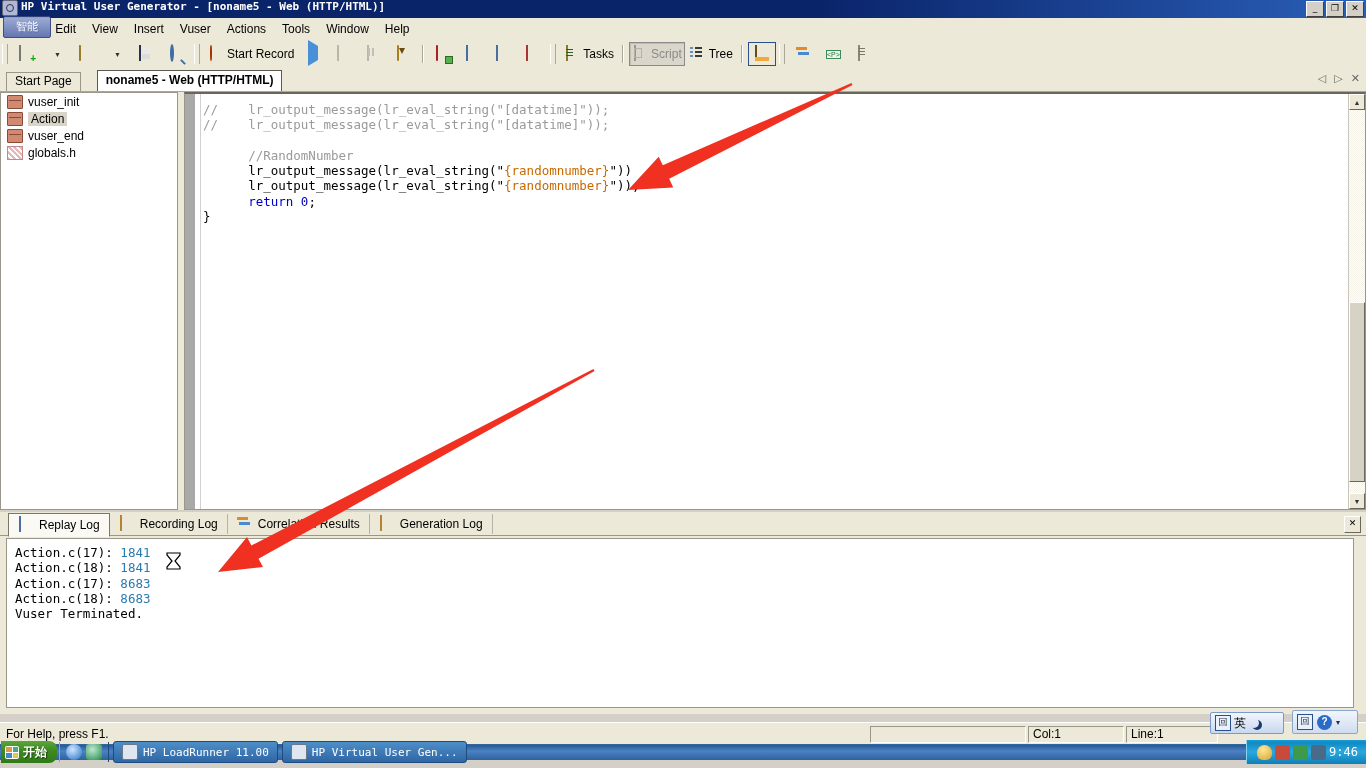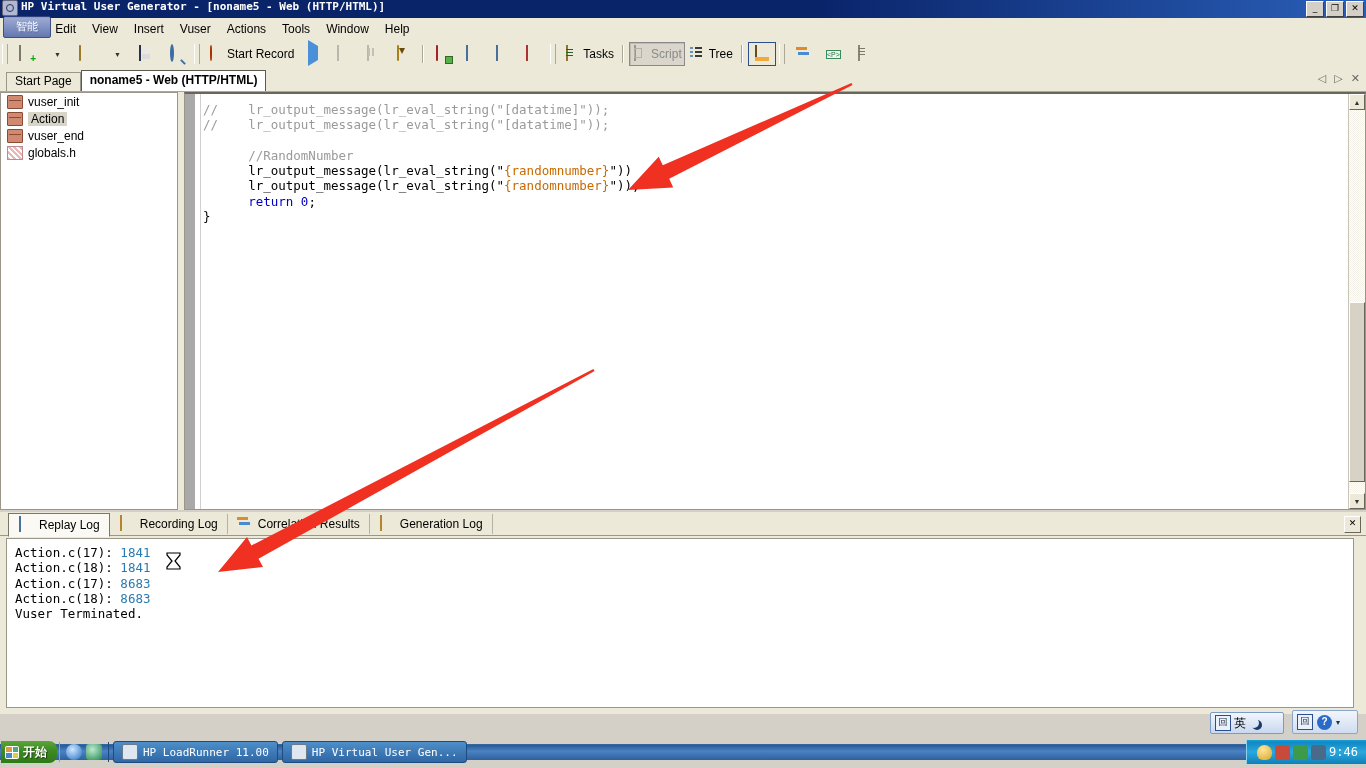--- a/index.html
+++ b/index.html
@@ -132,21 +132,21 @@
   .ic-list2:after{content:"";position:absolute;left:2px;top:2px;width:7px;height:1px;
      background:#7a7a6a;box-shadow:0 3px 0 #7a7a6a,0 6px 0 #7a7a6a;}
 
   
   .doctabs{
     position:absolute;left:0;top:68px;width:1366px;height:24px;
     background:#ece9d8;border-bottom:1px solid #aca899;
     display:flex;align-items:flex-end;padding-left:6px;box-sizing:border-box;
   }
   .dtab{
-    height:18px;line-height:17px;padding:0 8px;margin-right:0;
+    height:18px;line-height:17px;padding:0 8px;margin-right:16px;
     background:#ece9d8;border:1px solid #9a968a;border-bottom:none;
     font-size:12px;color:#000;cursor:default;white-space:nowrap;
   }
   .dtab.active{background:#fff;font-weight:bold;height:20px;line-height:19px;
     border-color:#5a5a50;}
   .dtab-nav{position:absolute;right:6px;top:4px;display:flex;gap:8px;
      align-items:center;color:#666;font-size:11px;}
   .dtab-nav span{cursor:default;}
 
   
@@ -471,20 +471,26 @@
     </div>
     <div class="logbody" id="log-body">
         <div class="logrow"><span>Action.c(17): </span><span class="logval">1841</span></div>
         <div class="logrow"><span>Action.c(18): </span><span class="logval">1841</span></div>
         <div class="logrow"><span>Action.c(17): </span><span class="logval">8683</span></div>
         <div class="logrow"><span>Action.c(18): </span><span class="logval">8683</span></div>
         <div class="logrow"><span>Vuser Terminated.</span></div>
       </div>
   </div>
 
+  <div class="statusbar">
+    <div class="status-text">For Help, press F1.</div>
+    <div class="status-cell" style="width:156px;"></div>
+    <div class="status-cell" style="width:96px;">Col:1</div>
+    <div class="status-cell" style="width:92px;margin-right:148px;">Line:1</div>
+  </div>
 
   <div class="ime-bar">
     <span class="ime-sq">回</span>
     <span class="ime-ch">英</span>
     <span class="ime-moon"></span>
   </div>
   <div class="ime-bar2">
     <span class="ime-sq">回</span>
     <span class="ime-help">?</span>
     <span style="font-size:8px;color:#234;">▾</span>

